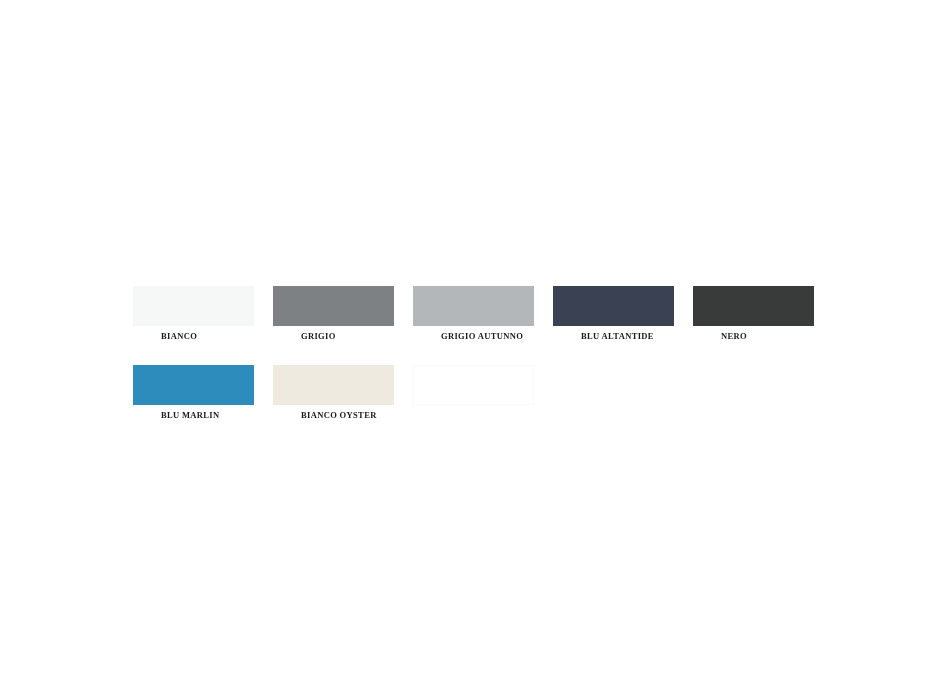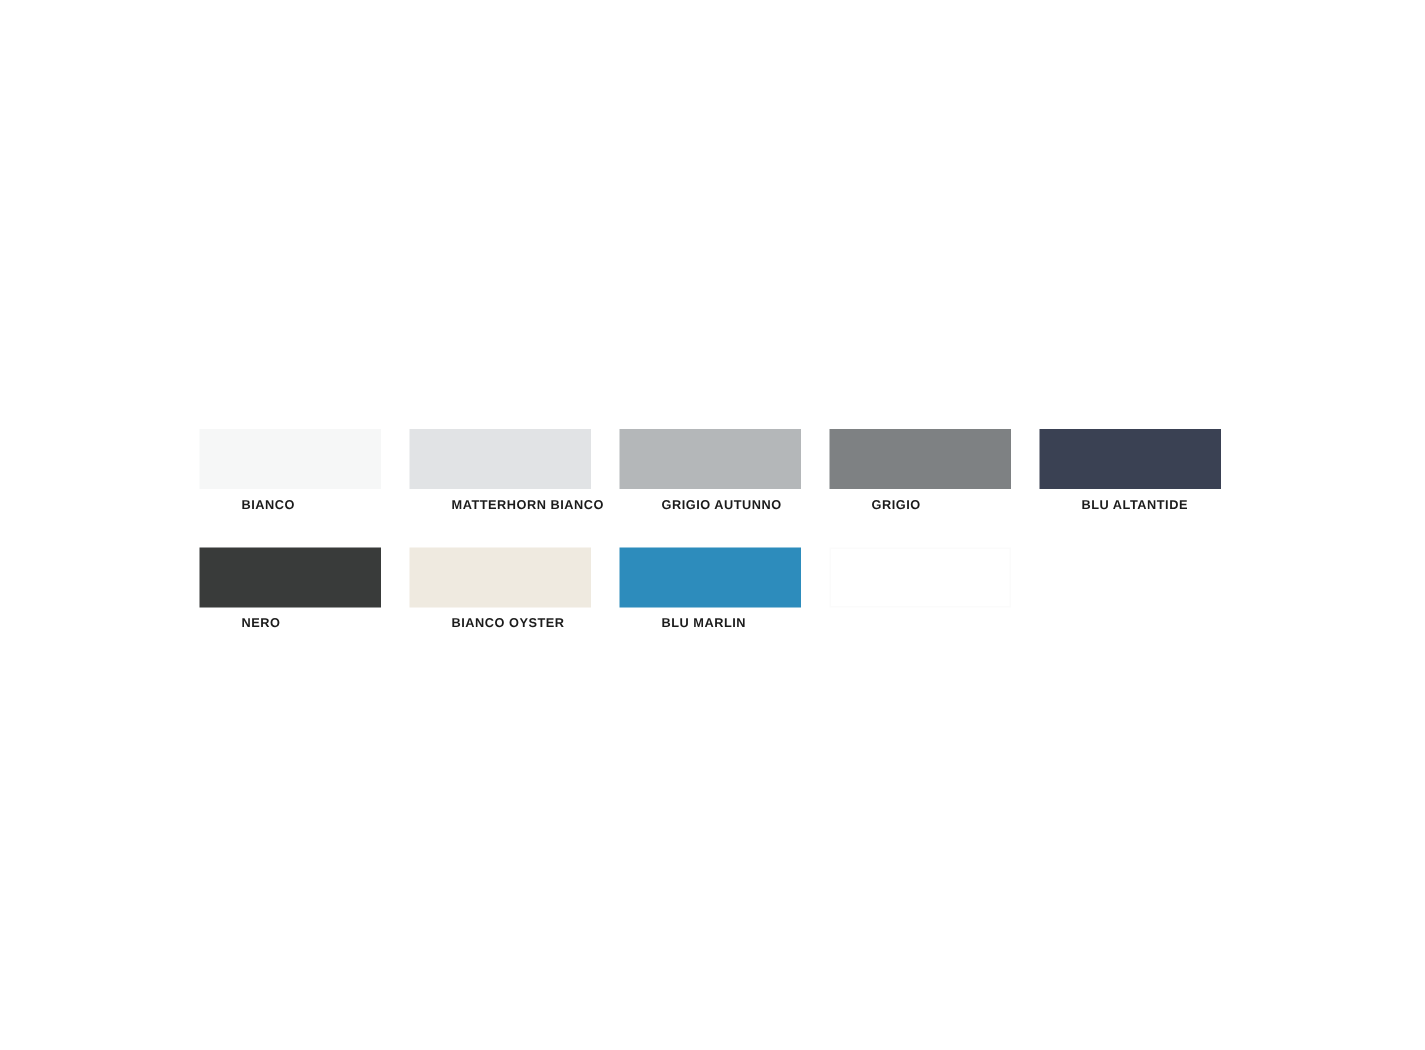--- a/index.html
+++ b/index.html
@@ -43,21 +43,21 @@
   }
 
   .swatch-cell.is-empty .swatch-chip {
     background: transparent;
     border: 1px solid #fbfbfb;
   }
 
   .swatch-label {
     display: block;
     margin-top: 5px;
-    font-family: Liberation Sans, sans-serif;
+    font-family: Liberation Serif, serif;
     font-size: 8.5px;
     font-weight: bold;
     letter-spacing: 0.35px;
     color: #1b1b1b;
     line-height: 11px;
     text-transform: uppercase;
     white-space: nowrap;
     padding-left: 28px;
   }
 
@@ -69,54 +69,50 @@
 <body style="background: rgb(255, 255, 255);">
 
 <div id="palette-board">
   <div class="swatch-grid">
 
     <div class="swatch-cell">
       <span class="swatch-chip" style="background: rgb(246, 247, 247);"></span>
       <span class="swatch-label">BIANCO</span>
     </div>
 
+
     <div class="swatch-cell">
-      <span class="swatch-chip" style="background: rgb(225, 227, 229);"></span>
-      <span class="swatch-label">MATTERHORN BIANCO</span>
+      <span class="swatch-chip" style="background: rgb(126, 129, 131);"></span>
+      <span class="swatch-label">GRIGIO</span>
     </div>
 
     <div class="swatch-cell">
       <span class="swatch-chip" style="background: rgb(180, 183, 185);"></span>
       <span class="swatch-label">GRIGIO AUTUNNO</span>
-    </div>
-
-    <div class="swatch-cell">
-      <span class="swatch-chip" style="background: rgb(126, 129, 131);"></span>
-      <span class="swatch-label">GRIGIO</span>
     </div>
 
     <div class="swatch-cell">
       <span class="swatch-chip" style="background: rgb(58, 65, 83);"></span>
       <span class="swatch-label">BLU ALTANTIDE</span>
     </div>
 
     <div class="swatch-cell">
       <span class="swatch-chip" style="background: rgb(57, 59, 58);"></span>
       <span class="swatch-label">NERO</span>
     </div>
 
 
     <div class="swatch-cell">
-      <span class="swatch-chip" style="background: rgb(239, 234, 224);"></span>
-      <span class="swatch-label">BIANCO OYSTER</span>
+      <span class="swatch-chip" style="background: rgb(45, 140, 188);"></span>
+      <span class="swatch-label">BLU MARLIN</span>
     </div>
 
     <div class="swatch-cell">
-      <span class="swatch-chip" style="background: rgb(45, 140, 188);"></span>
-      <span class="swatch-label">BLU MARLIN</span>
+      <span class="swatch-chip" style="background: rgb(239, 234, 224);"></span>
+      <span class="swatch-label">BIANCO OYSTER</span>
     </div>
 
     <div class="swatch-cell is-empty">
       <span class="swatch-chip"></span>
       <span class="swatch-label"></span>
     </div>
 
   </div>
 </div>
 

